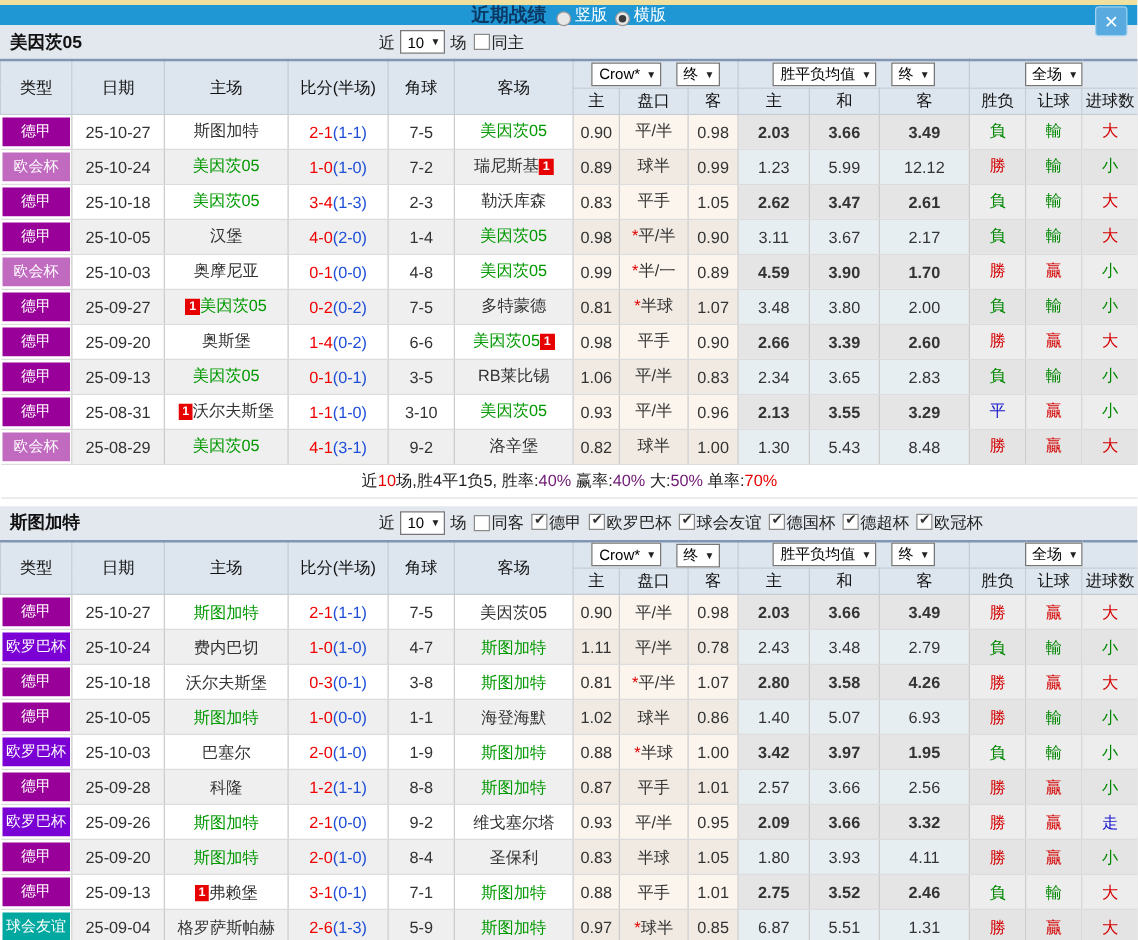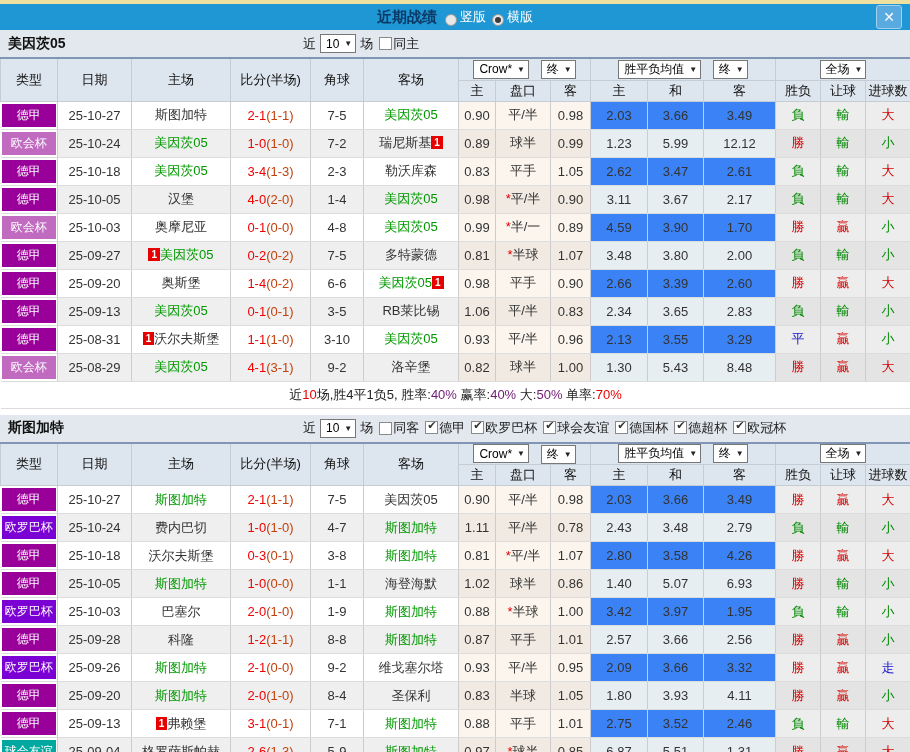--- a/index.html
+++ b/index.html
@@ -1,20 +1,20 @@
 <!DOCTYPE html>
 <html><head>
 <meta charset="utf-8">
 <style>
   * { box-sizing: border-box; margin: 0; padding: 0; }
   html,body { width: 910px; height: 752px; overflow: hidden; background: #fff;
     font-family: "Liberation Sans", "DejaVu Sans", sans-serif; }
 
   .top-strip { height: 4px; background: #f0e0a0; }
-  .titlebar { position: relative; height: 26px; background: #1f97d4;
+  .titlebar { position: relative; height: 16px; background: #1f97d4;
     display: flex; align-items: center; justify-content: center; }
   .titlebar .title { color: #0b3a67; font-weight: bold; font-size: 15px; }
   .radio-group { display: inline-flex; align-items: flex-end; margin-left: 2px; }
   .radio { display: inline-block; width: 12px; height: 12px; border-radius: 50%;
     background: #e8e8e8; border: 1px solid #9a9a9a; margin: 0 3px 0 6px; position: relative; cursor: pointer; }
   .radio.checked::after { content: ""; position: absolute; left: 2px; top: 2px;
     width: 6px; height: 6px; border-radius: 50%; background: #3c3c3c; }
   .radio-label { color: #ffffff; font-size: 13px; }
   .close-btn { position: absolute; right: 8px; top: 1px; width: 26px; height: 24px;
     background: #58aadf; border: 1px solid #9fd0ef; border-radius: 3px;
@@ -36,29 +36,29 @@
   thead { border-top: 2px solid #8096b4; }
   tr.h1 th { height: 22px; }
   tr.h2 th { height: 21px; }
   td { border-right: 1px solid #cccccc; border-bottom: 1px solid #dcdcdc; text-align: center;
     height: 27px; padding: 0; color: #333; overflow: hidden; white-space: nowrap; }
   .section[data-section-index="1"] tbody td { height: 28px; }
   tr.odd td { background: #ffffff; }
   tr.even td { background: #efefef; }
   tr.odd td.g-odds { background: #fbf5ed; }
   tr.even td.g-odds { background: #f0eae2; }
-  tr.odd td.g-avg { background: #3b82f6; }
+  tr.odd td.g-avg { background: #e5e5e5; font-weight: bold; }
   tr.even td.g-avg { background: #e7eef2; }
   tr.odd td.g-res { background: #ededed; }
   tr.even td.g-res { background: #e4e4e4; }
   td.c-type-cell { padding: 0; background: #fff !important; }
   .type-chip { margin: 2px 1px; height: 23px; line-height: 23px; color: #fff; font-size: 12px; }
   .team-green { color: #009900; }
   .score-main { color: #f00000; text-align: right; }
-  .score-half { color: #c2410c; }
+  .score-half { color: #1d4ed8; }
   .badge { display: inline-block; background: #e60000; color: #fff; font-size: 10px; font-weight: bold;
     line-height: 13px; padding: 0 3px; vertical-align: 1px; }
   .t-red { color: #d40000; } .t-green { color: #008800; } .t-blue { color: #1414cc; }
   .star { color: #e00000; }
   td.summary-cell { background: #fff !important; text-align: center; font-size: 13px; color: #222;
     border-right: none; height: 27px; }
   .sum-black { color: #222; } .sum-red { color: #e80000; } .sum-blue { color: #701a75; }
   .gap { height: 6px; background: #fff; }
 </style>
 </head>

